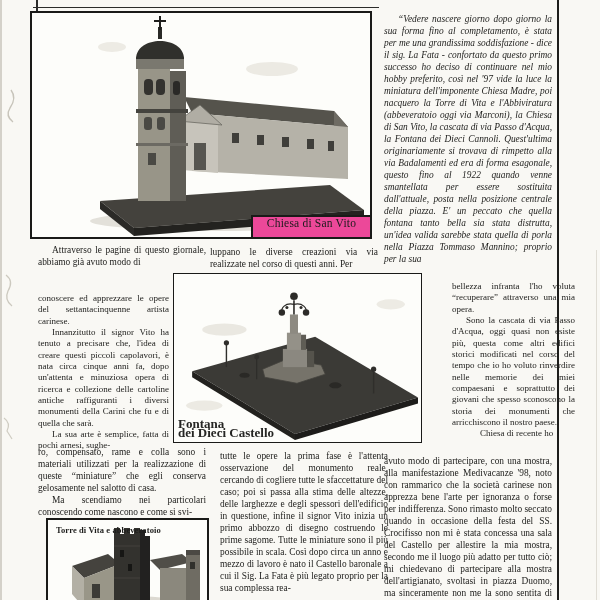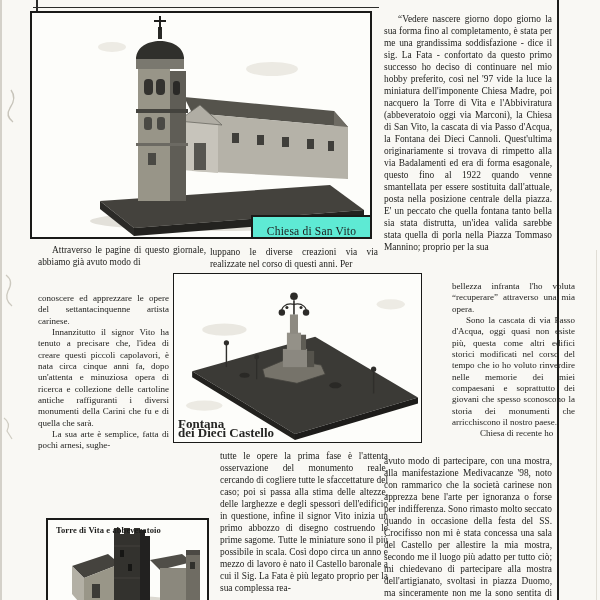--- a/index.html
+++ b/index.html
@@ -18,22 +18,22 @@
 
   
   .photo{position:absolute;background:#fdfdfa;border:2px solid #1a1a18;box-sizing:border-box;}
   .photo-church{left:30px;top:11px;width:342px;height:228px;}
   .photo-fountain{left:173px;top:273px;width:249px;height:170px;border-width:1.5px;}
   .photo-tower{left:46px;top:518px;width:163px;height:92px;}
   .photo svg{position:absolute;left:0;top:0;width:100%;height:100%;}
 
   .caption-plate{
     position:absolute;right:-2px;bottom:-2px;width:121px;height:24px;
-    border:2px solid #1a1a18;background:#5eead4;box-sizing:border-box;
-    display:flex;align-items:flex-end;justify-content:center;
+    border:2px solid #1a1a18;background:#ec4899;box-sizing:border-box;
+    display:flex;align-items:flex-start;justify-content:center;
     font-size:11.5px;letter-spacing:.2px;
   }
   .caption-fountain{
     position:absolute;left:4px;bottom:5px;font-weight:bold;
     font-size:13px;line-height:9px;color:#262624;
   }
   .caption-tower{
     position:absolute;left:8px;top:5px;font-weight:bold;
     font-size:8.5px;color:#1e1e1c;letter-spacing:.1px;
   }
@@ -43,21 +43,21 @@
   .tb p{margin:0;text-align:justify;}
   .tb p.ind{text-indent:14px;}
   .tb p.bigind{text-indent:28px;}
   .tb.tight{font-size:9px;line-height:11.35px;}
 
   .c1b1{left:38px;top:244px;width:168px;}
   .c1b2{left:38px;top:293px;width:131px;height:152px;}
   .c1b3{left:38px;top:446px;width:168px;height:70px;}
   .c2b1{left:210px;top:246px;width:168px;}
   .c2b2{left:210px;top:450px;width:168px;margin-left:10px;}
-  .c3b1{left:384px;top:13px;width:168px;}
+  .c3b1{left:384px;top:13px;width:168px;font-style:italic;}
   .c3b2{left:429px;top:281px;width:123px;margin-left:23px;}
   .c3b3{left:384px;top:455px;width:168px;}
 </style>
 </head>
 <body>
 
 <div class="page">
 
   <div class="edge-left"></div>
   <div class="rule-right"></div>
@@ -189,20 +189,24 @@
   </div>
 
   <div class="tb c1b1">
     <p class="ind">Attraverso le pagine di questo giornale, abbiamo già avuto modo di</p>
   </div>
   <div class="tb tight c1b2">
     <p>conoscere ed apprezzare le opere del settantacinquenne artista carinese.</p>
     <p class="ind">Innanzitutto il signor Vito ha tenuto a precisare che, l'idea di creare questi piccoli capolavori, è nata circa cinque anni fa, dopo un'attenta e minuziosa opera di ricerca e collezione delle cartoline antiche raffiguranti i diversi monumenti della Carini che fu e di quella che sarà.</p>
     <p class="ind">La sua arte è semplice, fatta di pochi arnesi, sughe-</p>
   </div>
+  <div class="tb c1b3">
+    <p>ro, compensato, rame e colla sono i materiali utilizzati per la realizzazione di queste “miniature” che egli conserva gelosamente nel salotto di casa.</p>
+    <p class="ind">Ma scendiamo nei particolari conoscendo come nascono e come si svi-</p>
+  </div>
 
   <div class="tb c2b1">
     <p>luppano le diverse creazioni via via realizzate nel corso di questi anni. Per</p>
   </div>
   <div class="tb c2b2">
     <p>tutte le opere la prima fase è l'attenta osservazione del monumento reale, cercando di cogliere tutte le sfaccettature del caso; poi si passa alla stima delle altezze, delle larghezze e degli spessori dell'edificio in questione, infine il signor Vito inizia un primo abbozzo di disegno costruendo le prime sagome. Tutte le miniature sono il più possibile in scala.  Così dopo circa un anno e mezzo di lavoro è nato il Castello baronale a cui il Sig. La Fata è più legato proprio per la sua complessa rea-</p>
   </div>
 
   <div class="tb c3b1">
     <p class="ind">“Vedere nascere giorno dopo giorno la sua forma fino al completamento, è stata per me una grandissima soddisfazione - dice il sig. La Fata - confortato da questo primo successo ho deciso di continuare nel mio hobby preferito, così nel '97 vide la luce la miniatura dell'imponente Chiesa Madre, poi nacquero la Torre di Vita e l'Abbiviratura (abbeveratoio oggi via Marconi), la Chiesa di San Vito, la cascata di via Passo d'Acqua, la Fontana dei Dieci Cannoli. Quest'ultima originariamente si trovava di rimpetto alla via Badalamenti ed era di forma esagonale, questo fino al 1922 quando venne smantellata per essere sostituita dall'attuale, posta nella posizione centrale della piazza. E' un peccato che quella fontana tanto bella sia stata distrutta, un'idea valida sarebbe stata quella di porla nella Piazza Tommaso Mannino; proprio per la sua</p>

